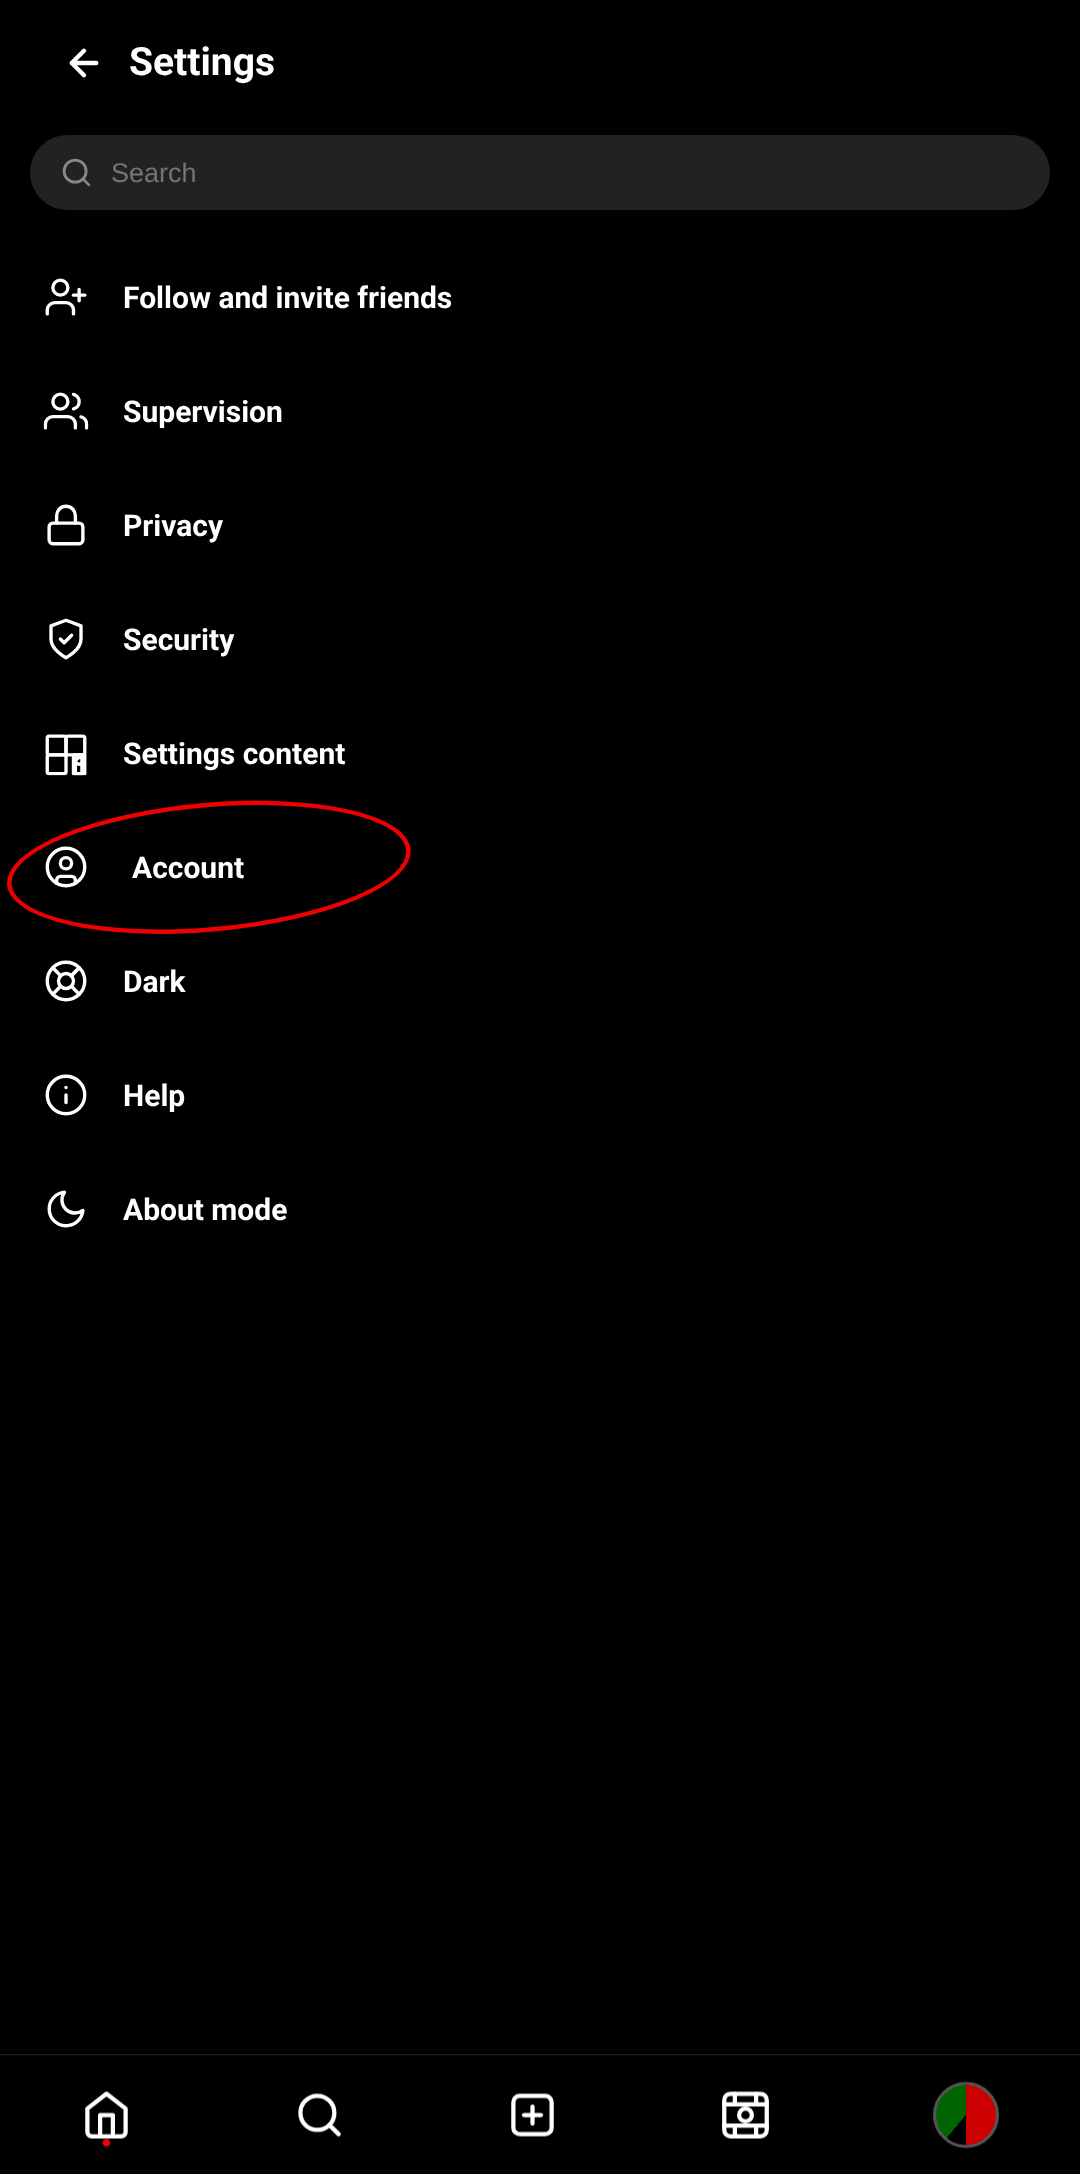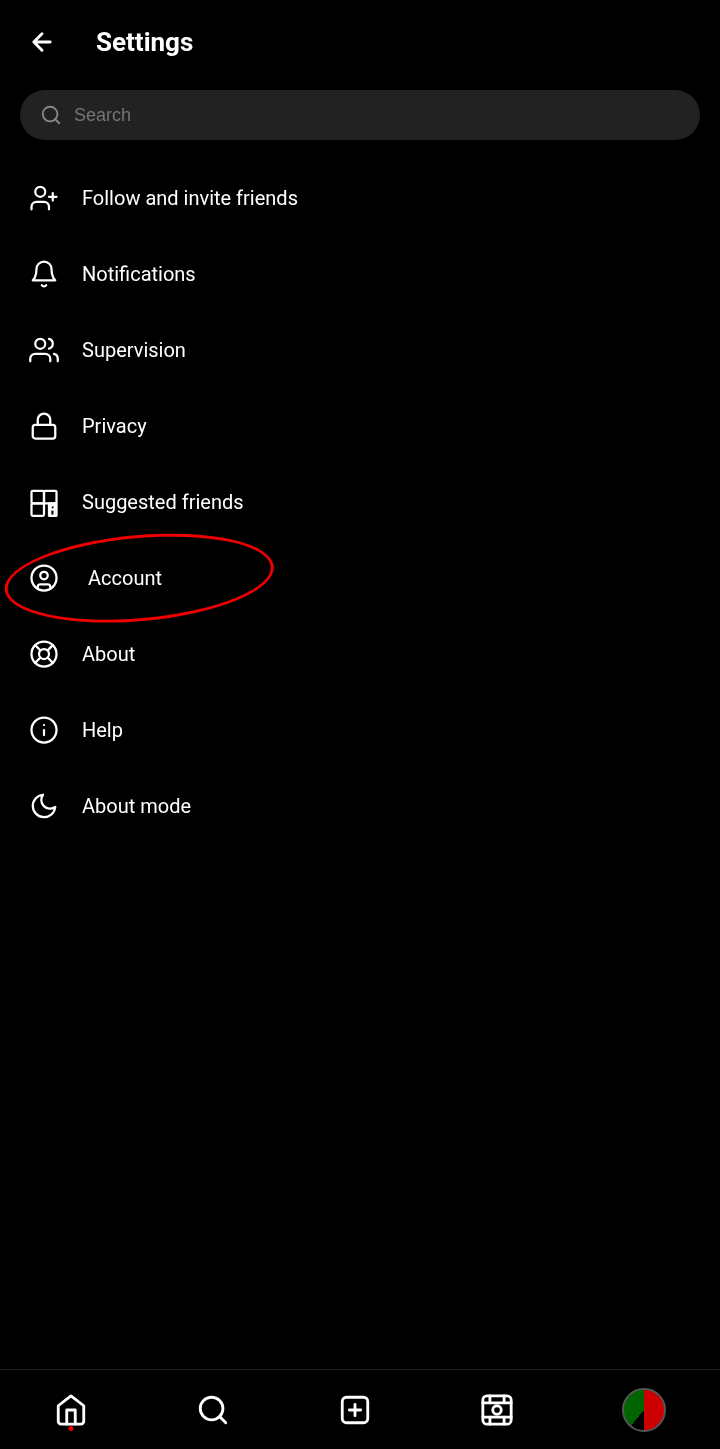--- a/index.html
+++ b/index.html
@@ -15,22 +15,22 @@
       font-family: -apple-system, BlinkMacSystemFont, 'Segoe UI', Roboto, sans-serif;
       width: 720px;
       min-height: 1449px;
       position: relative;
       overflow-x: hidden;
     }
 
     .header {
       display: flex;
       align-items: center;
-      padding: 20px 20px 10px 20px;
-      gap: 32px;
+      padding: 20px 20px 10px 34px;
+      gap: 8px;
     }
 
     .back-btn {
       background: none;
       border: none;
       color: #fff;
       cursor: pointer;
       padding: 8px;
       display: flex;
       align-items: center;
@@ -99,21 +99,21 @@
       flex-shrink: 0;
     }
 
     .menu-item-icon svg {
       width: 30px;
       height: 30px;
     }
 
     .menu-item-label {
       font-size: 20px;
-      font-weight: 400;
+      font-weight: 700;
       color: #fff;
     }
 
     
     .account-highlight {
       position: absolute;
       left: 10px;
       top: 50%;
       transform: translateY(-50%);
       width: 280px;
@@ -214,29 +214,20 @@
         <svg viewBox="0 0 24 24" fill="none" stroke="white" stroke-width="1.8" stroke-linecap="round" stroke-linejoin="round">
           <path d="M16 21v-2a4 4 0 0 0-4-4H6a4 4 0 0 0-4 4v2"></path>
           <circle cx="9" cy="7" r="4"></circle>
           <line x1="19" y1="8" x2="19" y2="14"></line>
           <line x1="22" y1="11" x2="16" y2="11"></line>
         </svg>
       </span>
       <span class="menu-item-label">Follow and invite friends</span>
     </li>
 
-    <li class="menu-item">
-      <span class="menu-item-icon">
-        <svg viewBox="0 0 24 24" fill="none" stroke="white" stroke-width="1.8" stroke-linecap="round" stroke-linejoin="round">
-          <path d="M18 8A6 6 0 0 0 6 8c0 7-3 9-3 9h18s-3-2-3-9"></path>
-          <path d="M13.73 21a2 2 0 0 1-3.46 0"></path>
-        </svg>
-      </span>
-      <span class="menu-item-label">Notifications</span>
-    </li>
 
     <li class="menu-item">
       <span class="menu-item-icon">
         <svg viewBox="0 0 24 24" fill="none" stroke="white" stroke-width="1.8" stroke-linecap="round" stroke-linejoin="round">
           <path d="M17 21v-2a4 4 0 0 0-4-4H5a4 4 0 0 0-4 4v2"></path>
           <circle cx="9" cy="7" r="4"></circle>
           <path d="M23 21v-2a4 4 0 0 0-3-3.87"></path>
           <path d="M16 3.13a4 4 0 0 1 0 7.75"></path>
         </svg>
       </span>
@@ -246,33 +237,42 @@
     <li class="menu-item">
       <span class="menu-item-icon">
         <svg viewBox="0 0 24 24" fill="none" stroke="white" stroke-width="1.8" stroke-linecap="round" stroke-linejoin="round">
           <rect x="3" y="11" width="18" height="11" rx="2" ry="2"></rect>
           <path d="M7 11V7a5 5 0 0 1 10 0v4"></path>
         </svg>
       </span>
       <span class="menu-item-label">Privacy</span>
     </li>
 
+    <li class="menu-item">
+      <span class="menu-item-icon">
+        <svg viewBox="0 0 24 24" fill="none" stroke="white" stroke-width="1.8" stroke-linecap="round" stroke-linejoin="round">
+          <path d="M12 22s8-4 8-10V5l-8-3-8 3v7c0 6 8 10 8 10z"></path>
+          <polyline points="9 12 11 14 15 10"></polyline>
+        </svg>
+      </span>
+      <span class="menu-item-label">Security</span>
+    </li>
 
     <li class="menu-item">
       <span class="menu-item-icon">
         <svg viewBox="0 0 24 24" fill="none" stroke="white" stroke-width="1.8" stroke-linecap="round" stroke-linejoin="round">
           <rect x="2" y="3" width="10" height="10" rx="1"></rect>
           <rect x="12" y="3" width="10" height="10" rx="1"></rect>
           <rect x="2" y="13" width="10" height="10" rx="1"></rect>
           <polygon points="16 13 22 13 22 23 16 23" fill="none"></polygon>
           <polygon points="17 16 20.5 13 20.5 23 17 23"></polygon>
           <circle cx="19" cy="16" r="2" fill="none"></circle>
         </svg>
       </span>
-      <span class="menu-item-label">Suggested friends</span>
+      <span class="menu-item-label">Settings content</span>
     </li>
 
 
     <li class="menu-item" style="position:relative;gap:28px;">
 
       <div class="account-highlight" style="
         position:absolute;
         left: 8px;
         top: 50%;
         transform: translateY(-50%);
@@ -299,21 +299,21 @@
         <svg viewBox="0 0 24 24" fill="none" stroke="white" stroke-width="1.8" stroke-linecap="round" stroke-linejoin="round">
           <circle cx="12" cy="12" r="10"></circle>
           <circle cx="12" cy="12" r="4"></circle>
           <line x1="4.93" y1="4.93" x2="9.17" y2="9.17"></line>
           <line x1="14.83" y1="14.83" x2="19.07" y2="19.07"></line>
           <line x1="14.83" y1="9.17" x2="19.07" y2="4.93"></line>
           <line x1="14.83" y1="9.17" x2="18.36" y2="5.64"></line>
           <line x1="4.93" y1="19.07" x2="9.17" y2="14.83"></line>
         </svg>
       </span>
-      <span class="menu-item-label">About</span>
+      <span class="menu-item-label">Dark</span>
     </li>
 
     <li class="menu-item">
       <span class="menu-item-icon">
         <svg viewBox="0 0 24 24" fill="none" stroke="white" stroke-width="1.8" stroke-linecap="round" stroke-linejoin="round">
           <circle cx="12" cy="12" r="10"></circle>
           <line x1="12" y1="16" x2="12" y2="12"></line>
           <line x1="12" y1="8" x2="12.01" y2="8"></line>
         </svg>
       </span>

